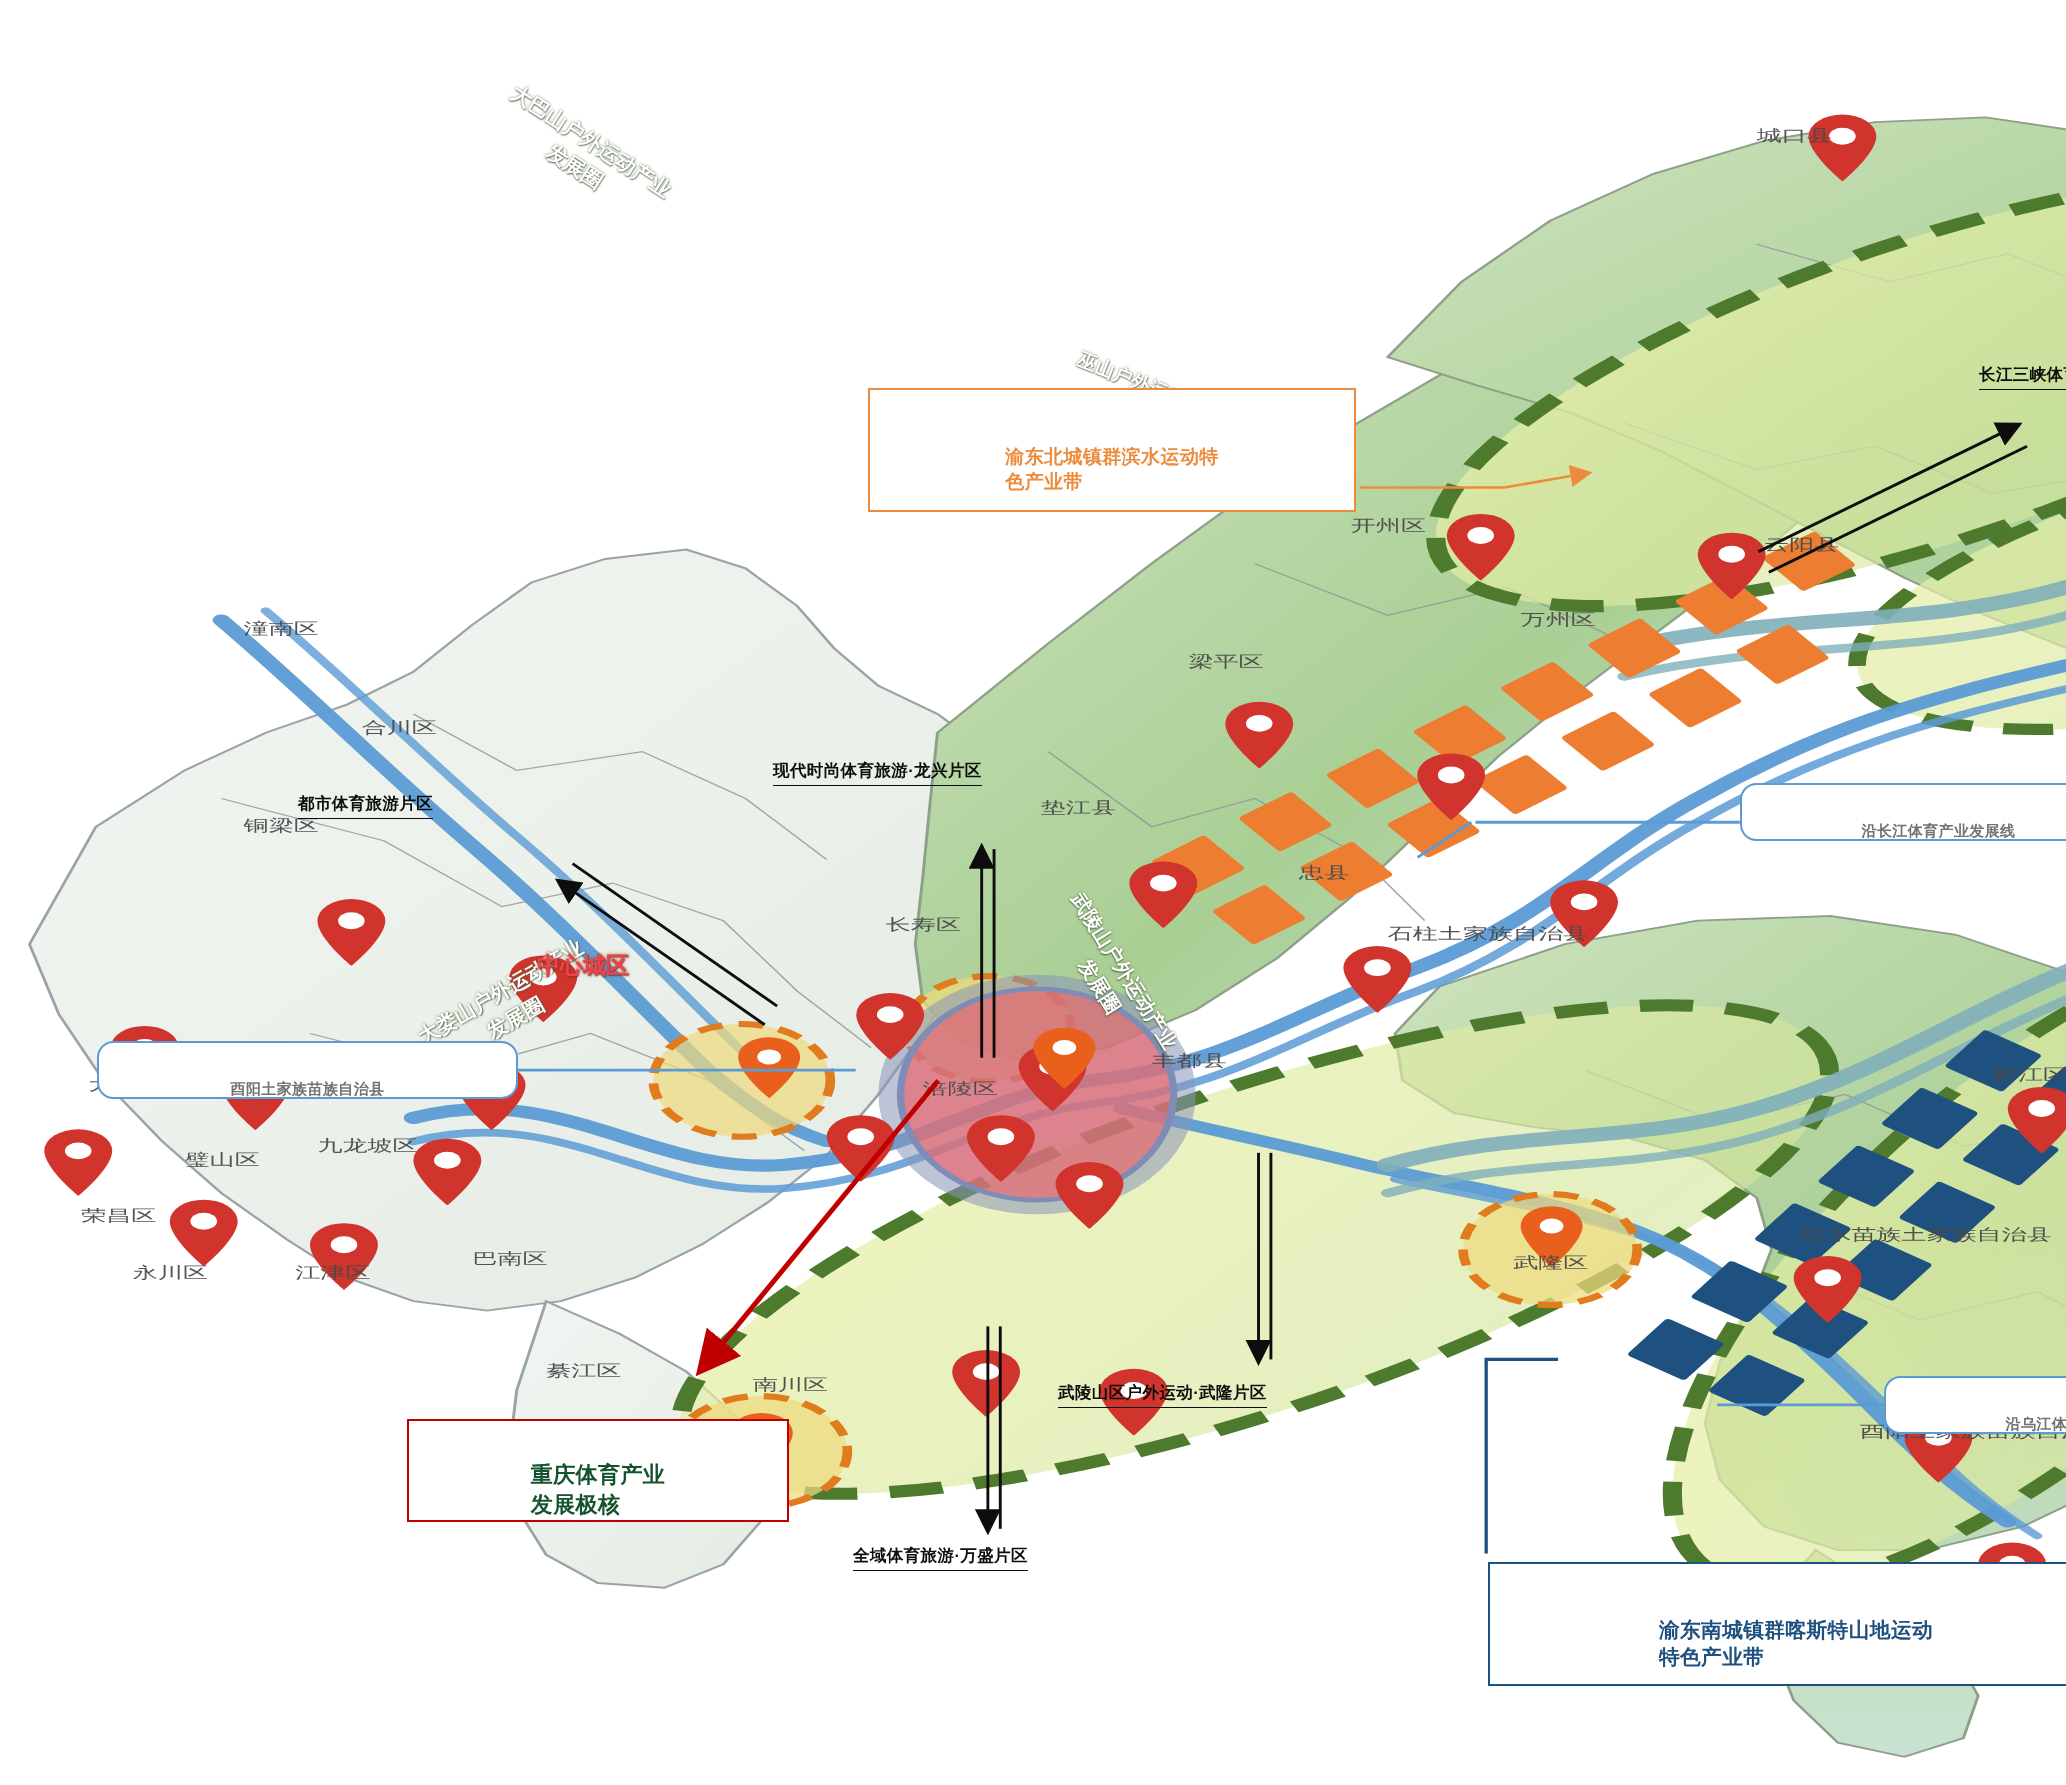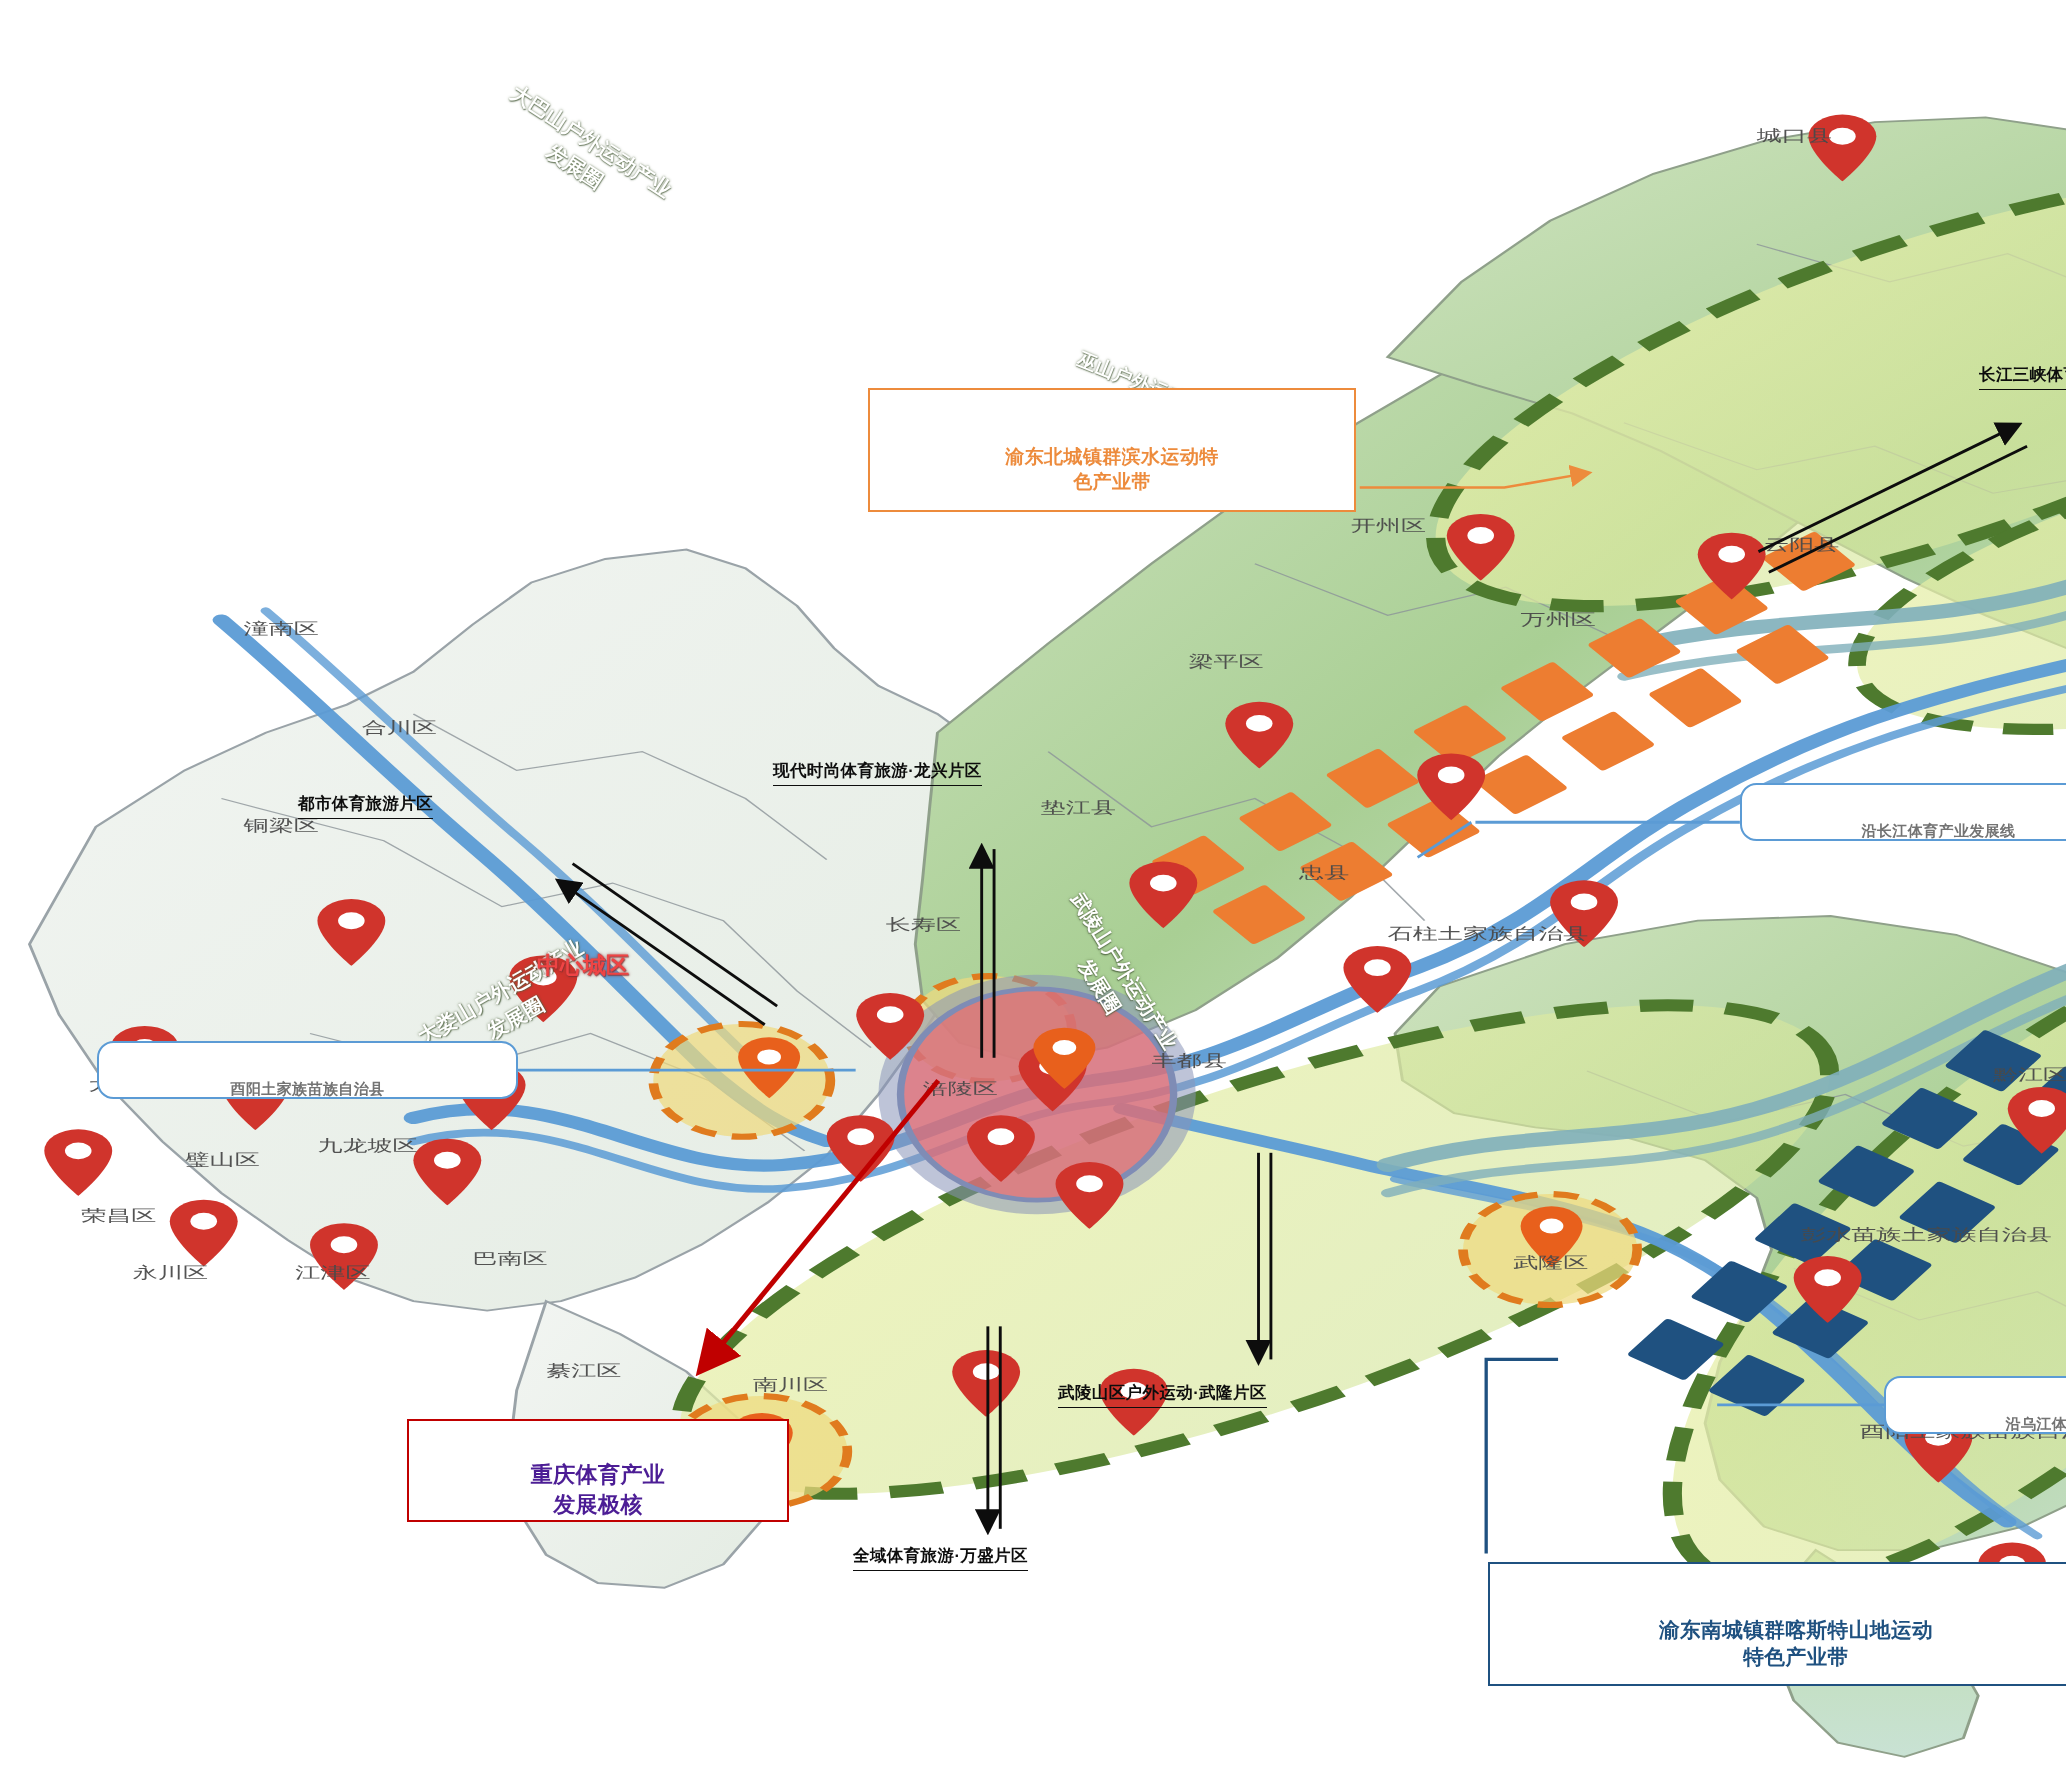--- a/index.html
+++ b/index.html
@@ -27,30 +27,30 @@
   }
 
   
   .leader-label{
     position:absolute;font-size:16.5px;font-weight:bold;color:#0d0d0d;white-space:nowrap;
     border-bottom:1.7px solid #0d0d0d;padding-bottom:2.5px;letter-spacing:0.4px;
   }
 
   
   .callout{position:absolute;background:#ffffff;box-sizing:border-box;}
-  .callout .txt{font-weight:bold;white-space:pre-line;text-align:center;line-height:1.32;letter-spacing:0.4px;margin-top:38px;}
+  .callout .txt{font-weight:bold;white-space:pre-line;text-align:left;line-height:1.32;letter-spacing:0.4px;margin-top:38px;}
 
   .callout-orange{border:2.1px solid #ED8B3C;}
   .callout-orange .txt{color:#ED8B3C;font-size:19px;}
 
   .callout-darkblue{border:2.5px solid #1F5180;}
   .callout-darkblue .txt{color:#1F5180;font-size:20.7px;}
 
   .callout-red{border:2.5px solid #C00000;}
-  .callout-red .txt{color:#4c1d95;font-size:22px;}
+  .callout-red .txt{color:#14532d;font-size:22px;}
 
   .callout-pill{
     border:2.1px solid #5B9BD5;border-radius:16.5px;background:#ffffff;
     display:flex;align-items:center;justify-content:center;
   }
   .callout-pill .txt{color:#737373;font-size:15px;white-space:nowrap;}
 </style>
 </head>
 <body>
 

